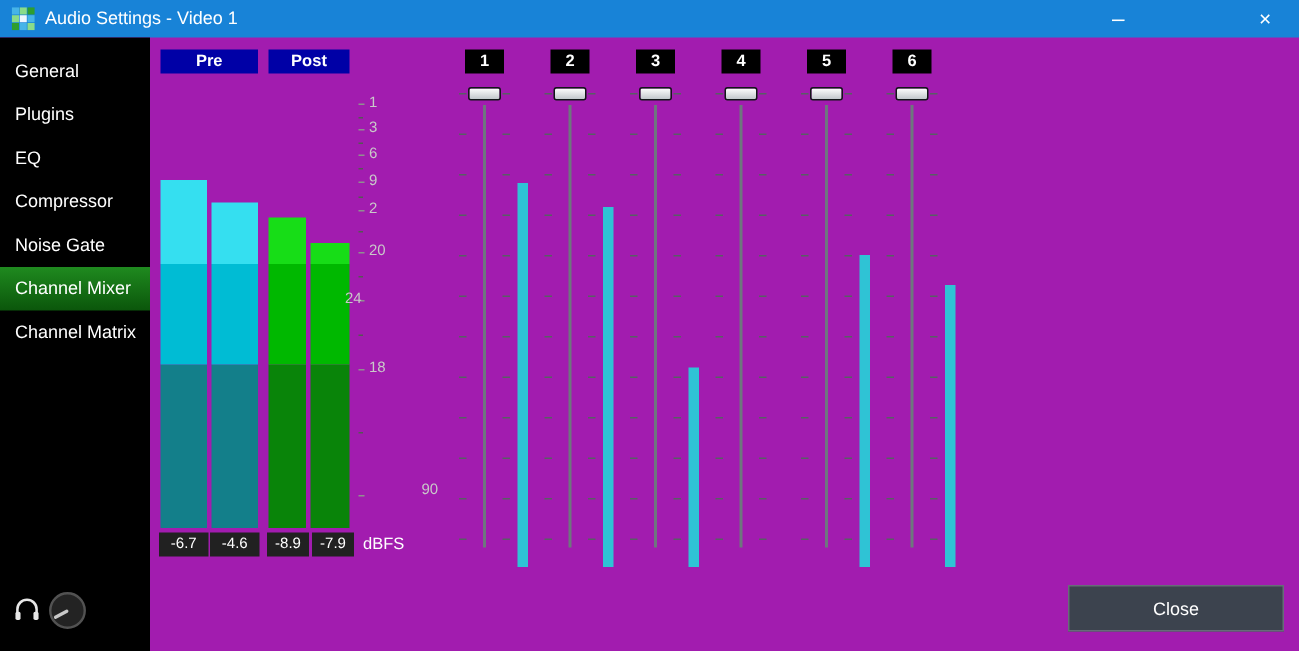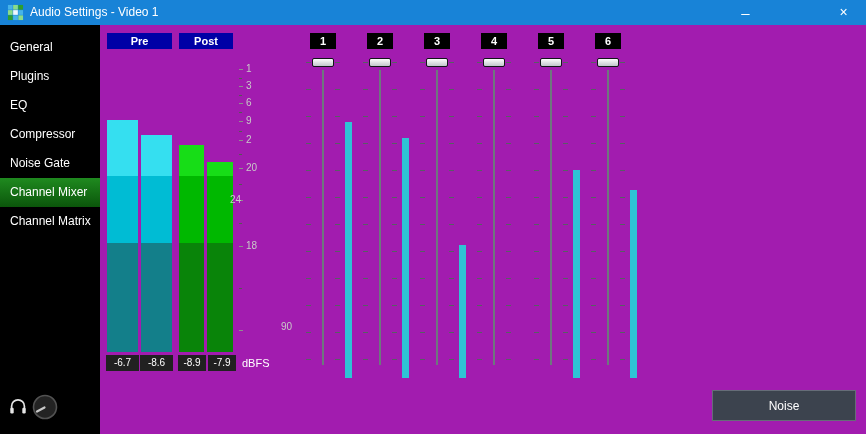--- a/index.html
+++ b/index.html
@@ -108,21 +108,21 @@
       <div class="scale-label" style="left: 230px; top: 194px;">24</div>
       <div class="scale-tick" style="left: 239px; top: 223px; width: 3px; background: rgb(86, 86, 86);"></div>
       <div class="scale-tick" style="left: 239px; top: 246px; width: 4px; background: rgb(143, 143, 143);"></div>
       <div class="scale-label" style="left: 246px; top: 240px;">18</div>
       <div class="scale-tick" style="left: 239px; top: 288px; width: 3px; background: rgb(86, 86, 86);"></div>
       <div class="scale-tick" style="left: 239px; top: 330px; width: 4px; background: rgb(143, 143, 143);"></div>
       <div class="scale-label" style="left: 246px; top: 321px; margin-left: 35px;">90</div>
     </div>
   <div class="overlay" id="readouts">
       <div class="readout" style="left: 106px; width: 33px;">-6.7</div>
-      <div class="readout" style="left: 140px; width: 33px;">-8.6</div>
+      <div class="readout" style="left: 140px; width: 33px;">-4.6</div>
       <div class="readout" style="left: 178px; width: 28px;">-8.9</div>
       <div class="readout" style="left: 208px; width: 28px;">-7.9</div>
     </div>
   <div class="dbfs">dBFS</div>
 
   <div class="overlay" id="channels">
       <div class="ch-num" style="left: 310px;">1</div>
       <div class="ch-track" style="left: 322px;"></div>
       <div class="ch-tick" style="left: 306px; top: 62px;"></div>
       <div class="ch-tick" style="left: 335px; top: 62px;"></div>
@@ -293,14 +293,14 @@
 
   <svg class="hp-icon" viewBox="0 0 18 18">
     <path d="M2.6 13.5 V9.2 a6.4 6.4 0 0 1 12.8 0 V13.5" fill="none" stroke="#e6e6e6" stroke-width="1.7"></path>
     <rect x="1.3" y="10.8" width="3.4" height="5.6" rx="1.2" fill="#e6e6e6"></rect>
     <rect x="13.3" y="10.8" width="3.4" height="5.6" rx="1.2" fill="#e6e6e6"></rect>
   </svg>
   <svg class="knob" viewBox="0 0 28 28">
     <circle cx="14" cy="14" r="11.5" fill="#232323" stroke="#525252" stroke-width="1.6"></circle>
     <line x1="13.5" y1="14.5" x2="6" y2="18.5" stroke="#c8c8c8" stroke-width="2.2" stroke-linecap="round"></line>
   </svg>
-  <button class="close-btn">Noise</button>
+  <button class="close-btn">Close</button>
 </div>
 
 </body></html>

